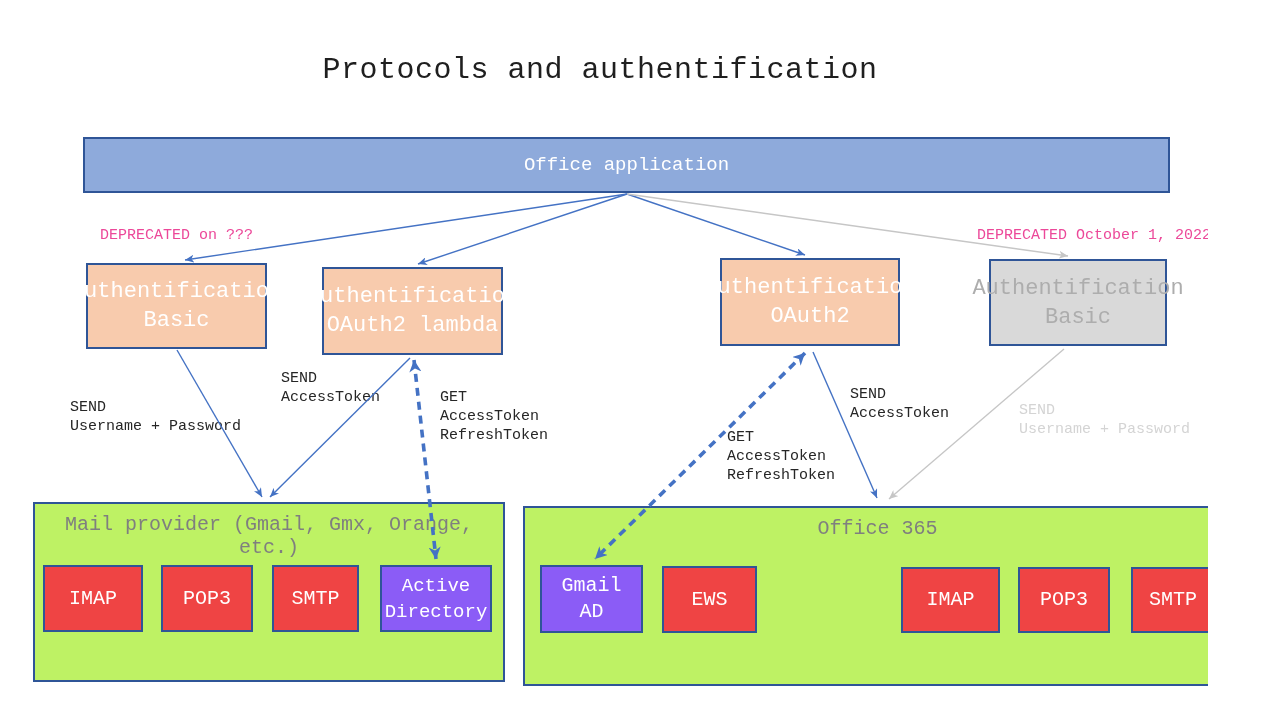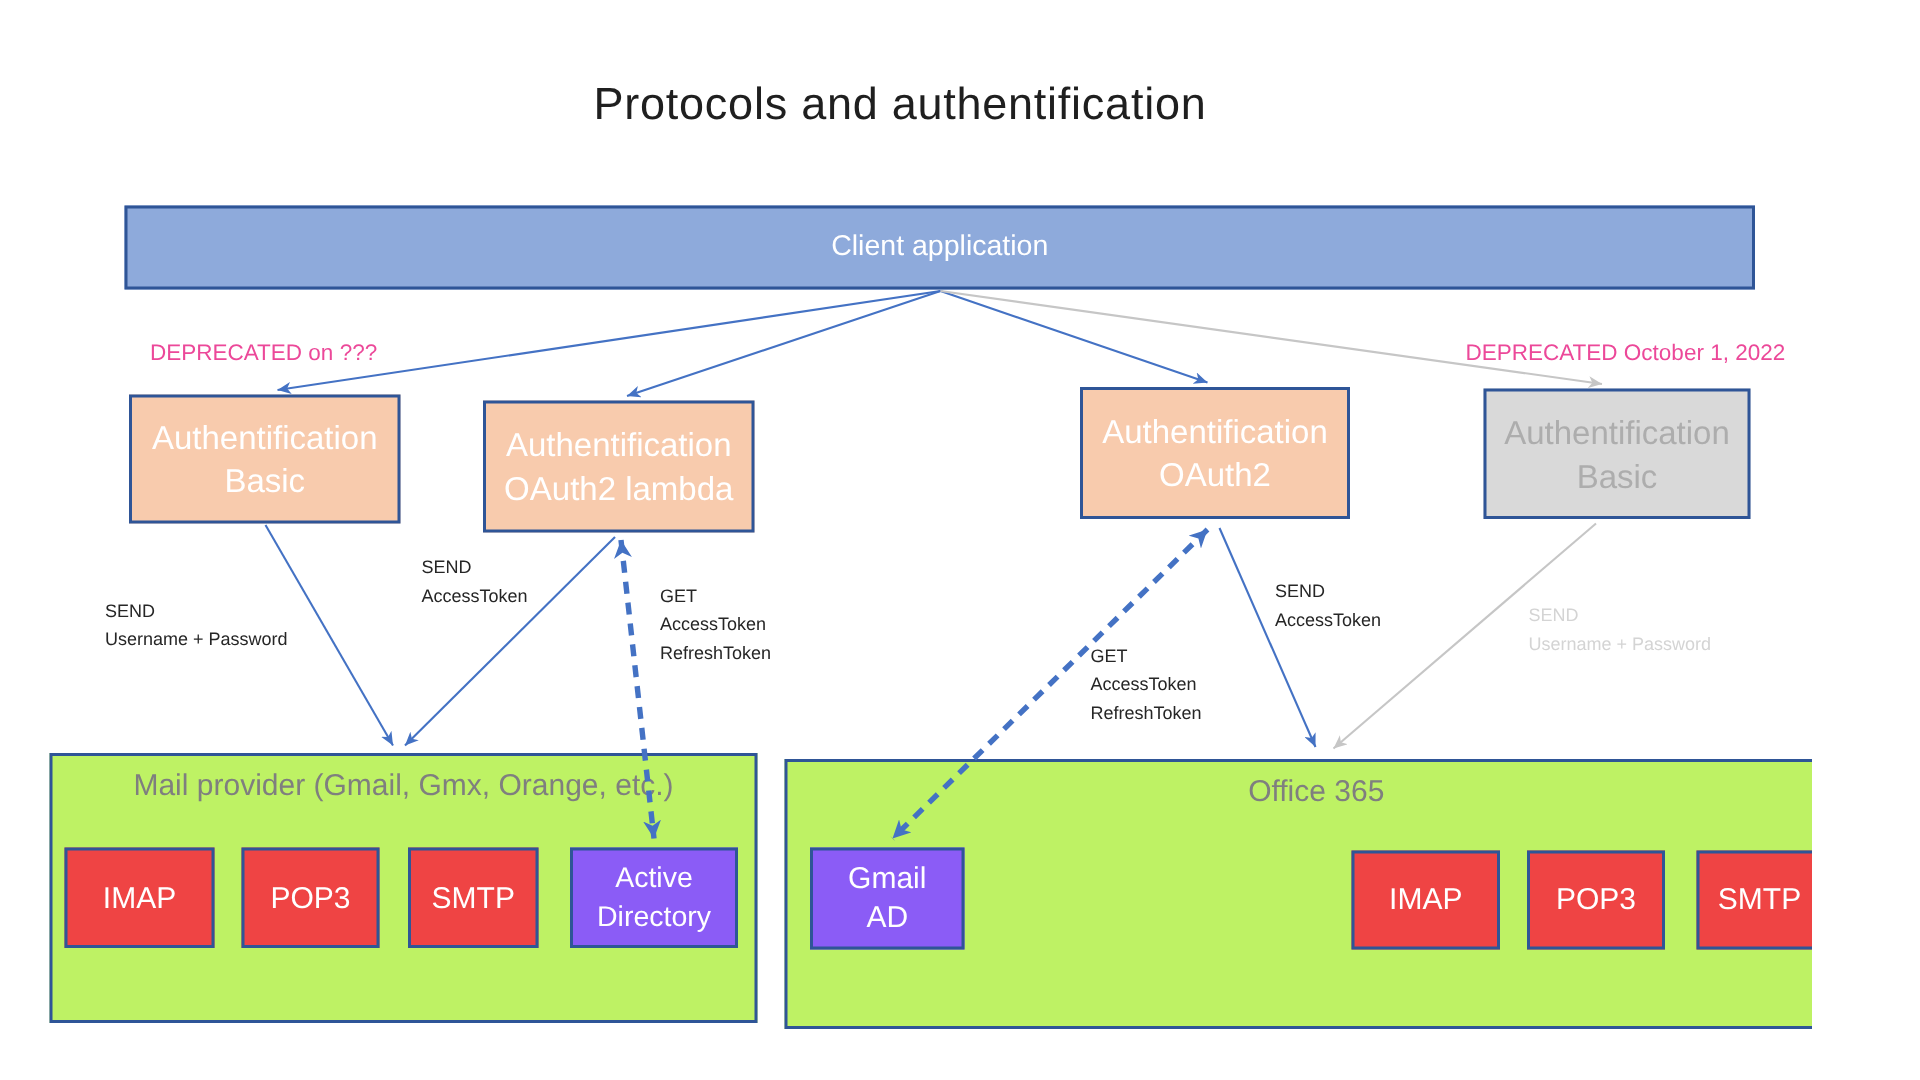--- a/index.html
+++ b/index.html
@@ -1,18 +1,18 @@
 <!DOCTYPE html>
 <html><head>
 <meta charset="utf-8">
 <style>
   html,body{margin:0;padding:0;background:#fff;}
   .canvas{
     position:relative;width:1208px;height:720px;background:#ffffff;
-    font-family:Liberation Sans, sans-serif;overflow:hidden;
+    font-family:Liberation Mono, monospace;overflow:hidden;
   }
   .title{
     position:absolute;top:53px;left:0;width:1200px;text-align:center;
     font-size:30px;font-weight:300;color:#1f1f1f;letter-spacing:.5px;
   }
   .box{
     position:absolute;display:flex;flex-direction:column;align-items:center;
     justify-content:center;text-align:center;box-sizing:border-box;
   }
   .client{
@@ -36,37 +36,37 @@
   .container-title{
     position:absolute;left:0;width:100%;text-align:center;
     color:#7F7F7F;font-size:20px;top:9px;
   }
   .proto{
     border:2px solid #2F5597;color:#ffffff;font-size:20px;line-height:26px;
   }
   .proto.green{background:#ef4444;}
   .proto.dorange{background:#8b5cf6;}
   .edge-label{
-    position:absolute;font-size:12px;line-height:19px;color:#262626;white-space:nowrap;
+    position:absolute;font-size:15px;line-height:19px;color:#262626;white-space:nowrap;
   }
   .edge-label.graytext{color:#D4D4D4;}
   .deprecated{
     position:absolute;font-size:15px;color:#ec4899;white-space:nowrap;
   }
   #arrows{position:absolute;left:0;top:0;pointer-events:none;}
 </style>
 </head>
 <body>
 
 <div class="canvas">
 
   <div class="title">Protocols and authentification</div>
 
   <div class="box client">
-    <span>Client application</span>
+    <span>Office application</span>
   </div>
 
   <div class="deprecated" style="left:100px;top:227px;">DEPRECATED on ???</div>
   <div class="deprecated" style="left:977px;top:227px;">DEPRECATED October 1, 2022</div>
 
   <div class="box auth" id="auth-basic-left">
     <span>Authentification</span>
     <span>Basic</span>
   </div>
   <div class="box auth" id="auth-oauth2-lambda">
@@ -126,20 +126,23 @@
     <span>Directory</span>
   </div>
 
   <div class="container" id="office365">
     <div class="container-title">Office 365</div>
   </div>
   <div class="box proto dorange" style="left:540px;top:565px;width:103px;height:68px;">
     <span>Gmail</span>
     <span>AD</span>
   </div>
+  <div class="box proto green" style="left:662px;top:566px;width:95px;height:67px;">
+    <span>EWS</span>
+  </div>
   <div class="box proto green" style="left:901px;top:567px;width:99px;height:66px;">
     <span>IMAP</span>
   </div>
   <div class="box proto green" style="left:1018px;top:567px;width:92px;height:66px;">
     <span>POP3</span>
   </div>
   <div class="box proto green" style="left:1131px;top:567px;width:84px;height:66px;">
     <span>SMTP</span>
   </div>
 

